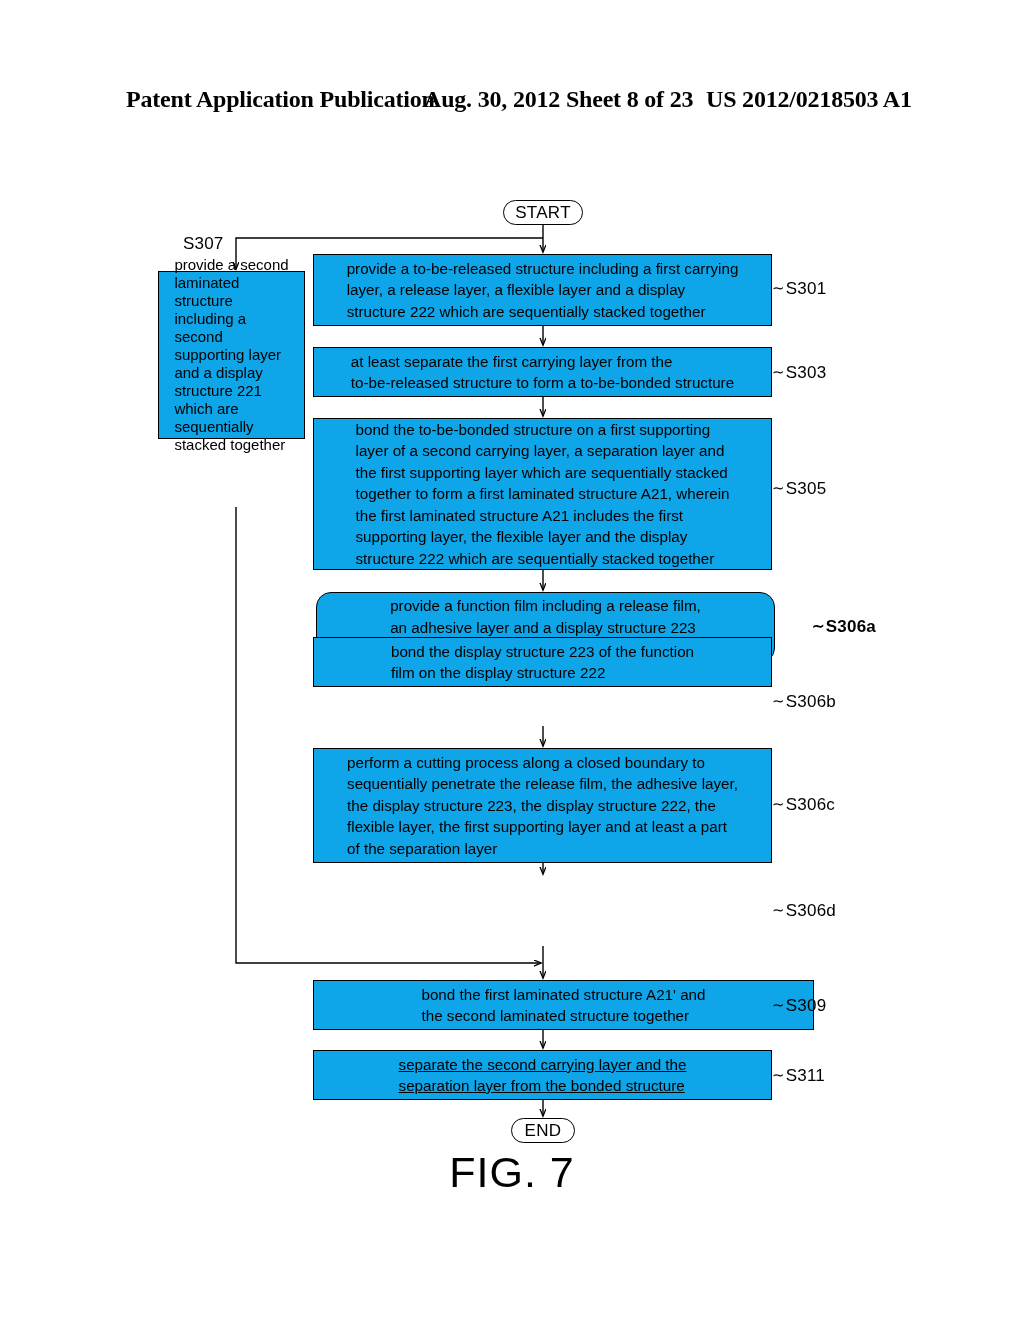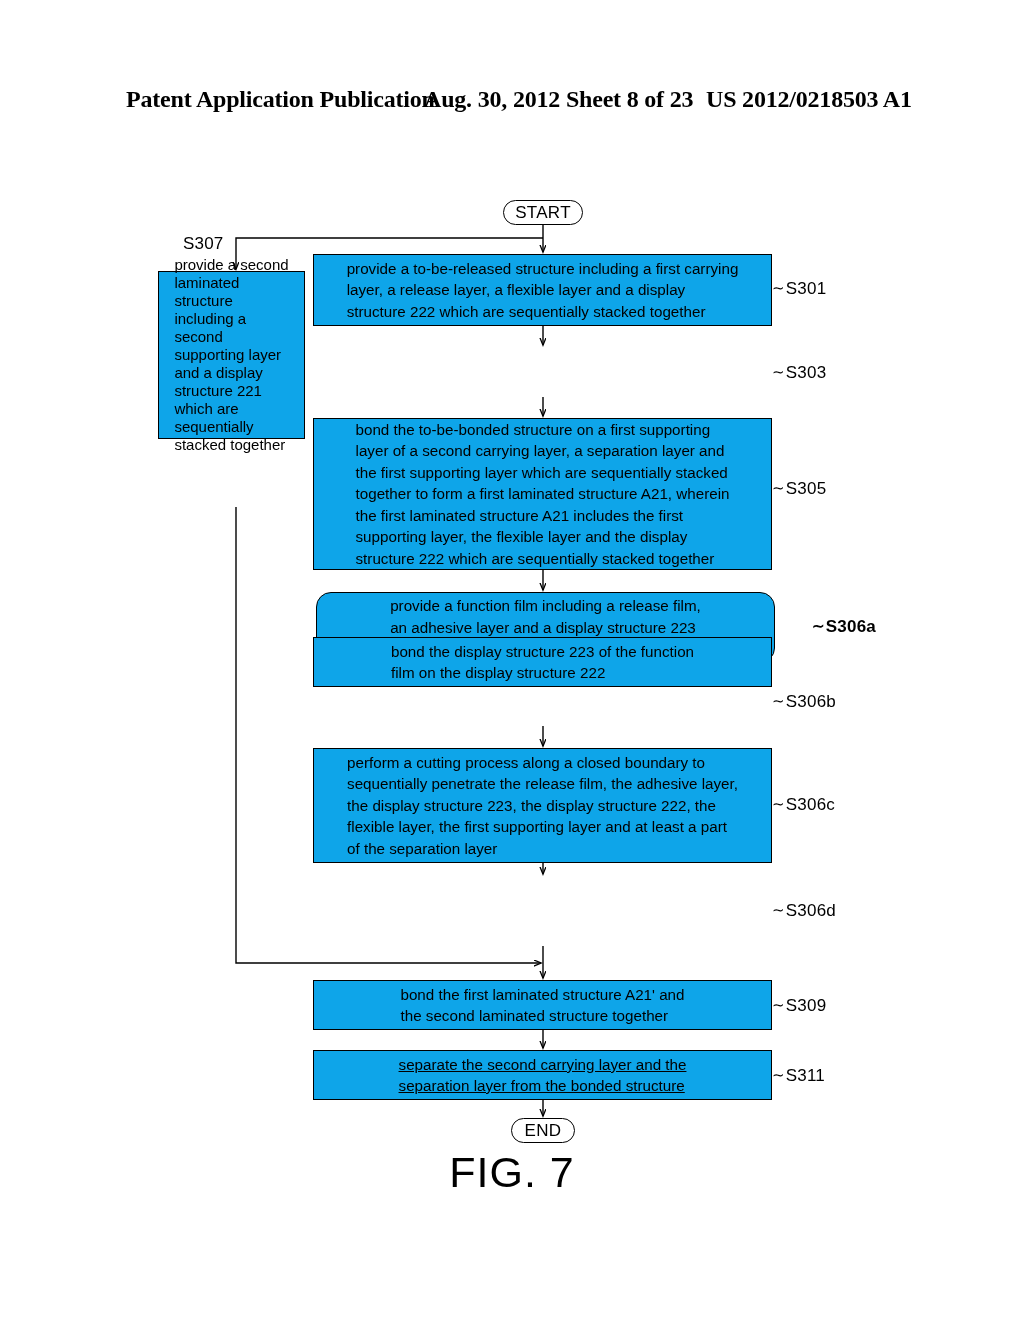--- a/index.html
+++ b/index.html
@@ -117,21 +117,21 @@
     font-size: 15px;
     line-height: 18px;
   }
   #box-s301 { left: 313px; top: 254px;  width: 459px; height: 72px; }
   #box-s303 { left: 313px; top: 347px;  width: 459px; height: 50px; }
   #box-s305 { left: 313px; top: 418px;  width: 459px; height: 152px; }
   #box-s306a { left: 316px; top: 592px; width: 459px; height: 71px; border-radius: 15px; }
   #box-s306b { left: 313px; top: 637px; width: 459px; height: 50px; }
   #box-s306c { left: 313px; top: 748px; width: 459px; height: 115px; }
   #box-s306d { left: 313px; top: 876px; width: 459px; height: 70px; }
-  #box-s309  { left: 313px; top: 980px; width: 459px; height: 50px; }
+  #box-s309  { left: 313px; top: 980px; width: 501px; height: 50px; }
   #box-s311  { left: 313px; top: 1050px; width: 459px; height: 50px; text-decoration: underline; }
 
   
   .step-label {
     position: absolute;
     font-size: 17px;
     white-space: nowrap;
     letter-spacing: 0.2px;
   }
   .step-label .tick {
@@ -239,20 +239,24 @@
 
   <div class="process-box" id="box-s301">
     <span class="box-text">provide a to-be-released structure including a first carrying
 layer, a release layer, a flexible layer and a display
 structure 222 which are sequentially stacked together</span>
   </div>
   <div class="step-label" id="label-s301">
     <span class="tick">∼</span><span>S301</span>
   </div>
 
+  <div class="process-box" id="box-s303">
+    <span class="box-text">at least separate the first carrying layer from the
+to-be-released structure to form a to-be-bonded structure</span>
+  </div>
   <div class="step-label" id="label-s303">
     <span class="tick">∼</span><span>S303</span>
   </div>
 
   <div class="process-box" id="box-s305">
     <span class="box-text">bond the to-be-bonded structure on a first supporting
 layer of a second carrying layer, a separation layer and
 the first supporting layer which are sequentially stacked
 together to form a first laminated structure A21, wherein
 the first laminated structure A21 includes the first

